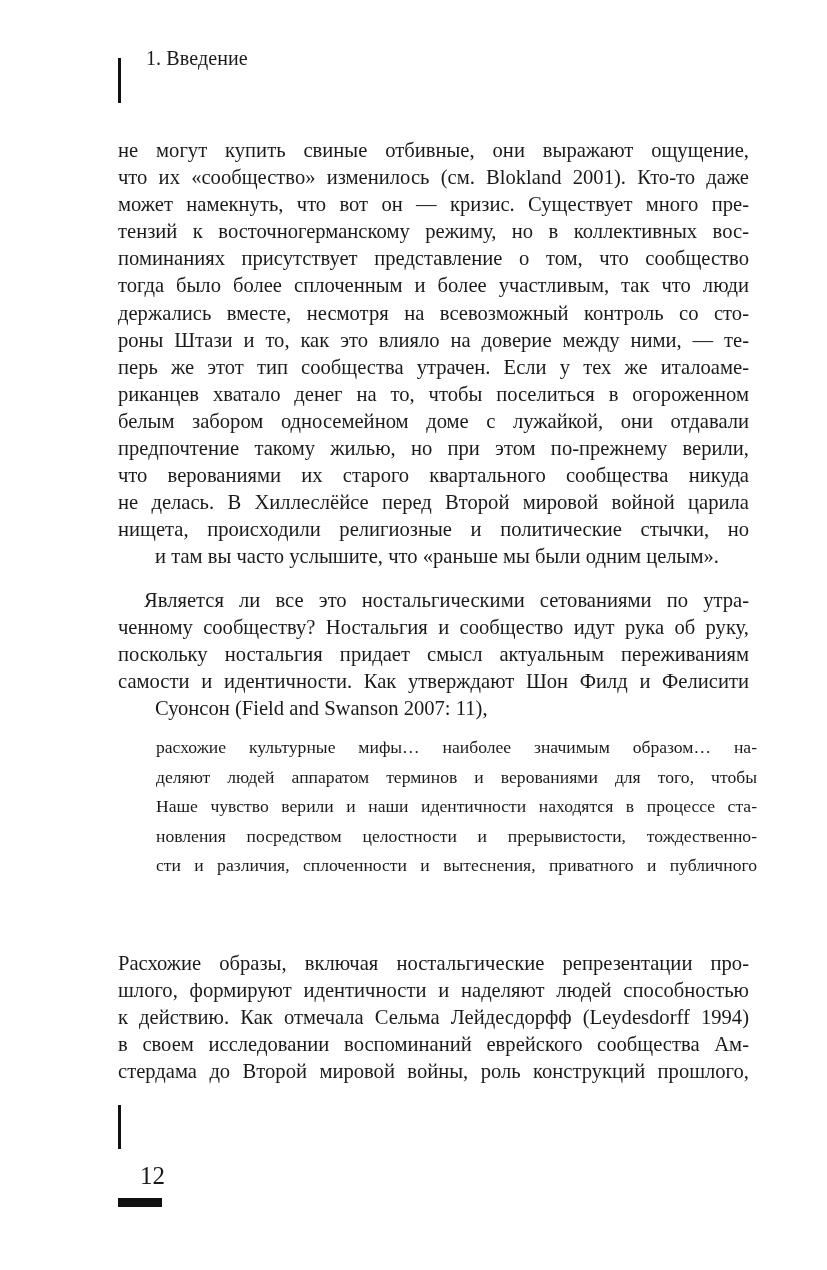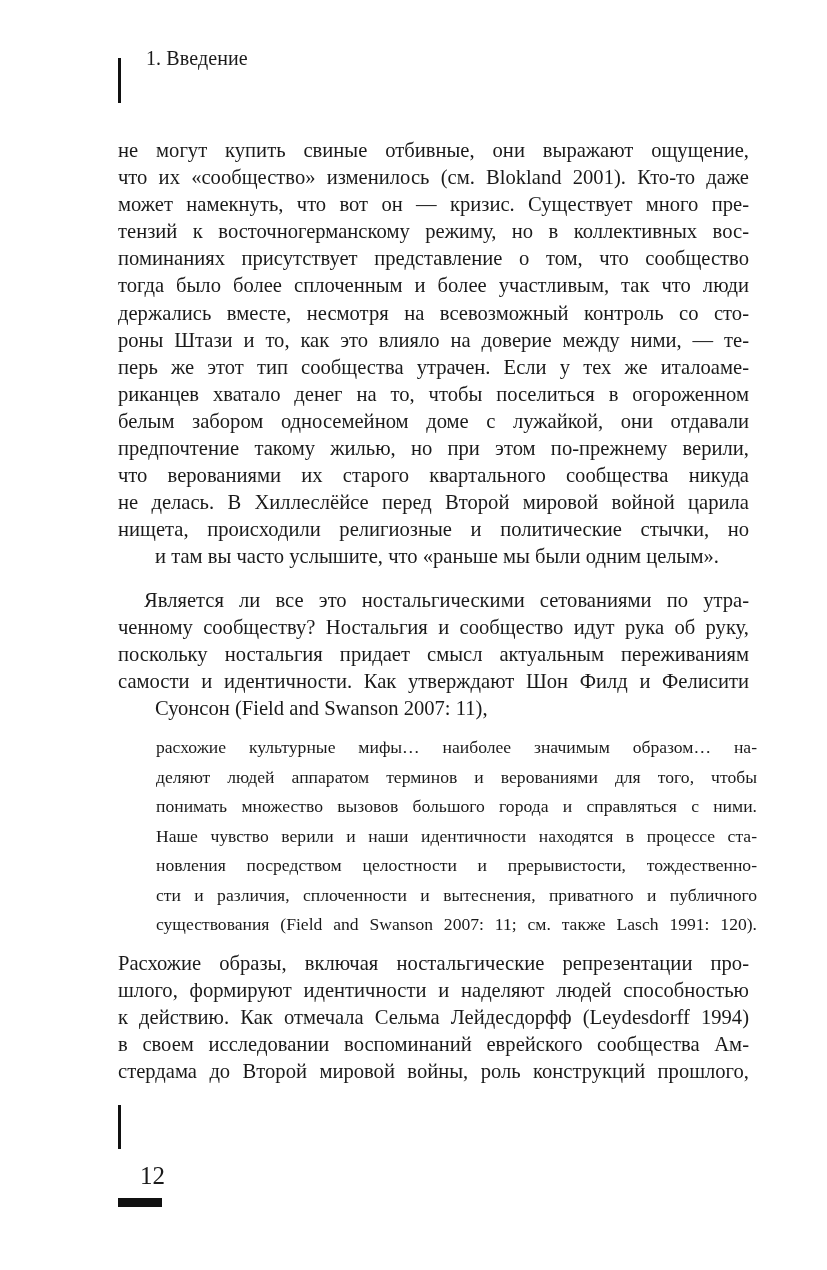--- a/index.html
+++ b/index.html
@@ -49,25 +49,23 @@
     <span class="line">ченному сообществу? Ностальгия и сообщество идут рука об руку,</span>
     <span class="line">поскольку ностальгия придает смысл актуальным переживаниям</span>
     <span class="line">самости и идентичности. Как утверждают Шон Филд и Фелисити</span>
     <span class="line last">Суонсон (Field and Swanson 2007: 11),</span>
   </div>
 </div>
 
 <div class="quote">
   <span class="line">расхожие культурные мифы… наиболее значимым образом… на-</span>
   <span class="line">деляют людей аппаратом терминов и верованиями для того, чтобы</span>
-  <span class="line">понимать множество вызовов большого города и справляться с ними.</span>
   <span class="line">Наше чувство верили и наши идентичности находятся в процессе ста-</span>
   <span class="line">новления посредством целостности и прерывистости, тождественно-</span>
   <span class="line">сти и различия, сплоченности и вытеснения, приватного и публичного</span>
-  <span class="line">существования (Field and Swanson 2007: 11; см. также Lasch 1991: 120).</span>
 </div>
 
 <div class="body-text" id="block2">
   <span class="line">Расхожие образы, включая ностальгические репрезентации про-</span>
   <span class="line">шлого, формируют идентичности и наделяют людей способностью</span>
   <span class="line">к действию. Как отмечала Сельма Лейдесдорфф (Leydesdorff 1994)</span>
   <span class="line">в своем исследовании воспоминаний еврейского сообщества Ам-</span>
   <span class="line">стердама до Второй мировой войны, роль конструкций прошлого,</span>
 </div>
 

